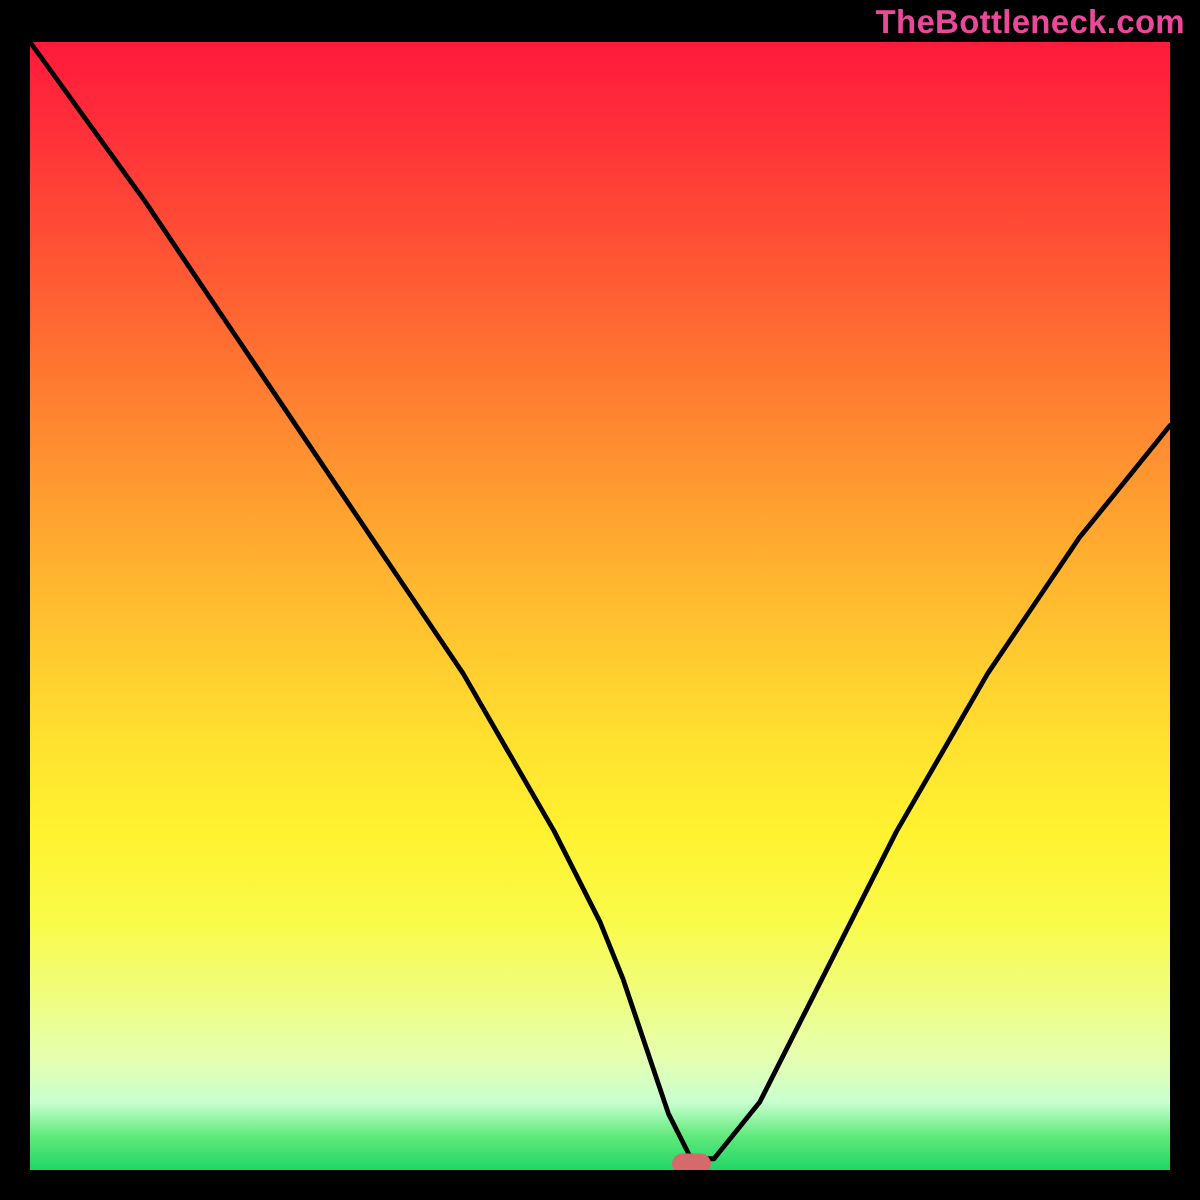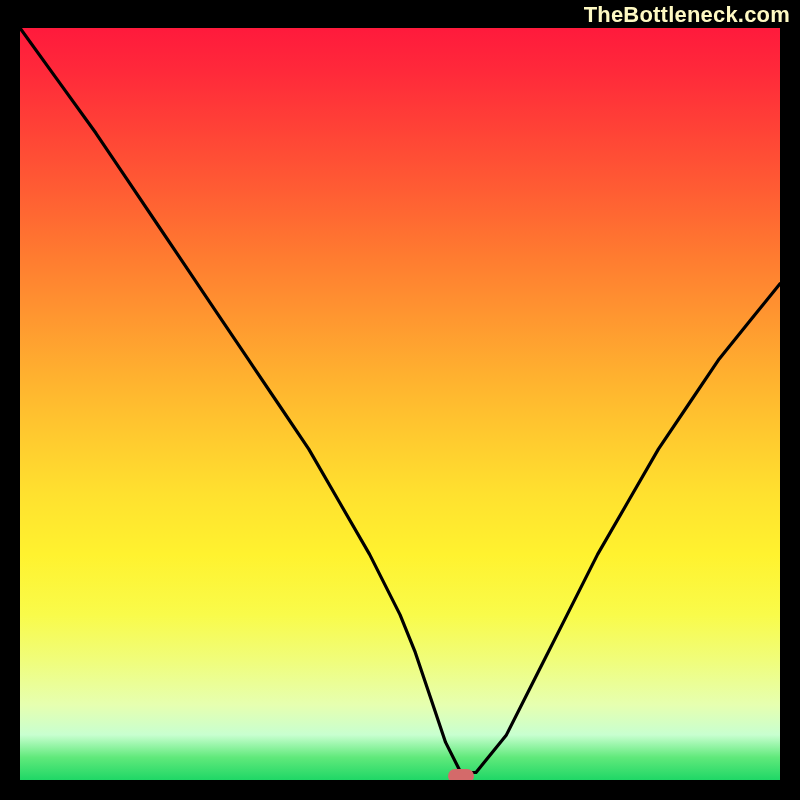--- a/index.html
+++ b/index.html
@@ -16,21 +16,21 @@
     width: 800px;
     height: 800px;
     background: #000;
   }
   .watermark {
     position: absolute;
     top: 2px;
     right: 10px;
     font-size: 22px;
     font-weight: 600;
-    color: #fef9c3;
+    color: #ec4899;
     letter-spacing: 0.2px;
     z-index: 5;
   }
   .plot-area {
     position: absolute;
     left: 20px;
     top: 28px;
     width: 760px;
     height: 752px;
     overflow: hidden;

